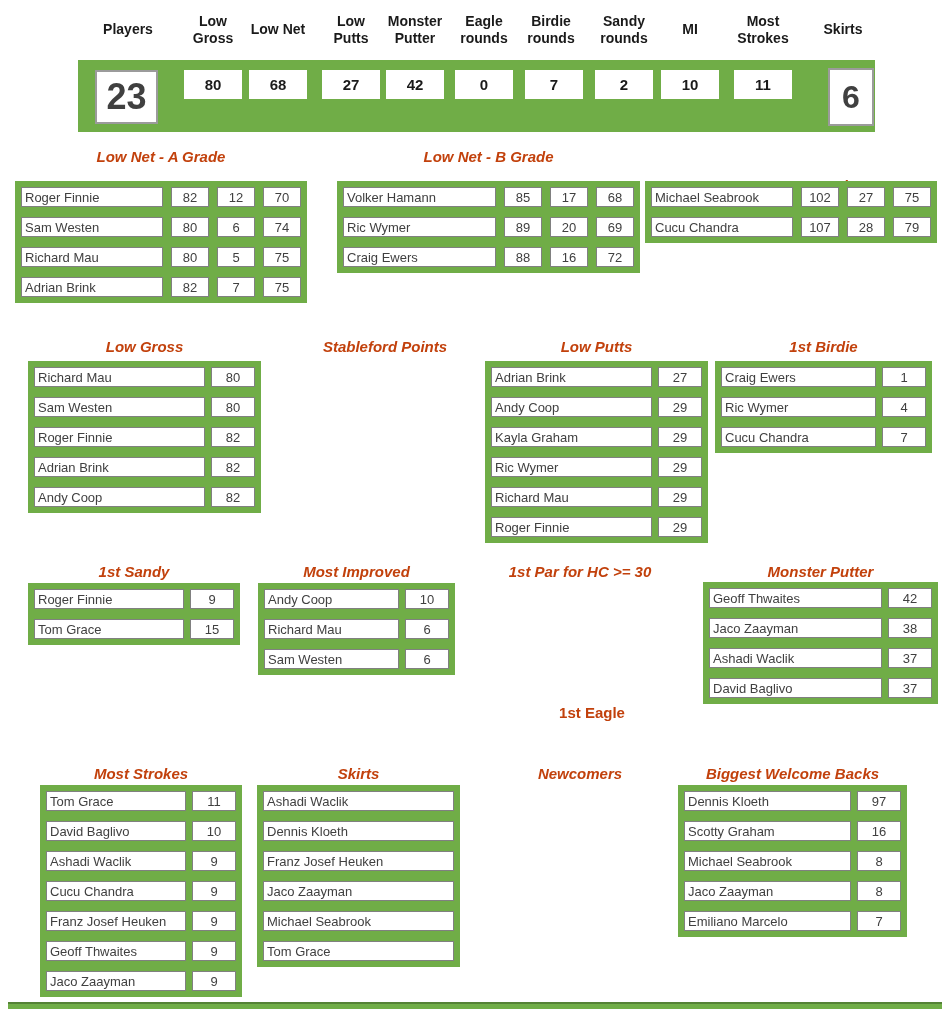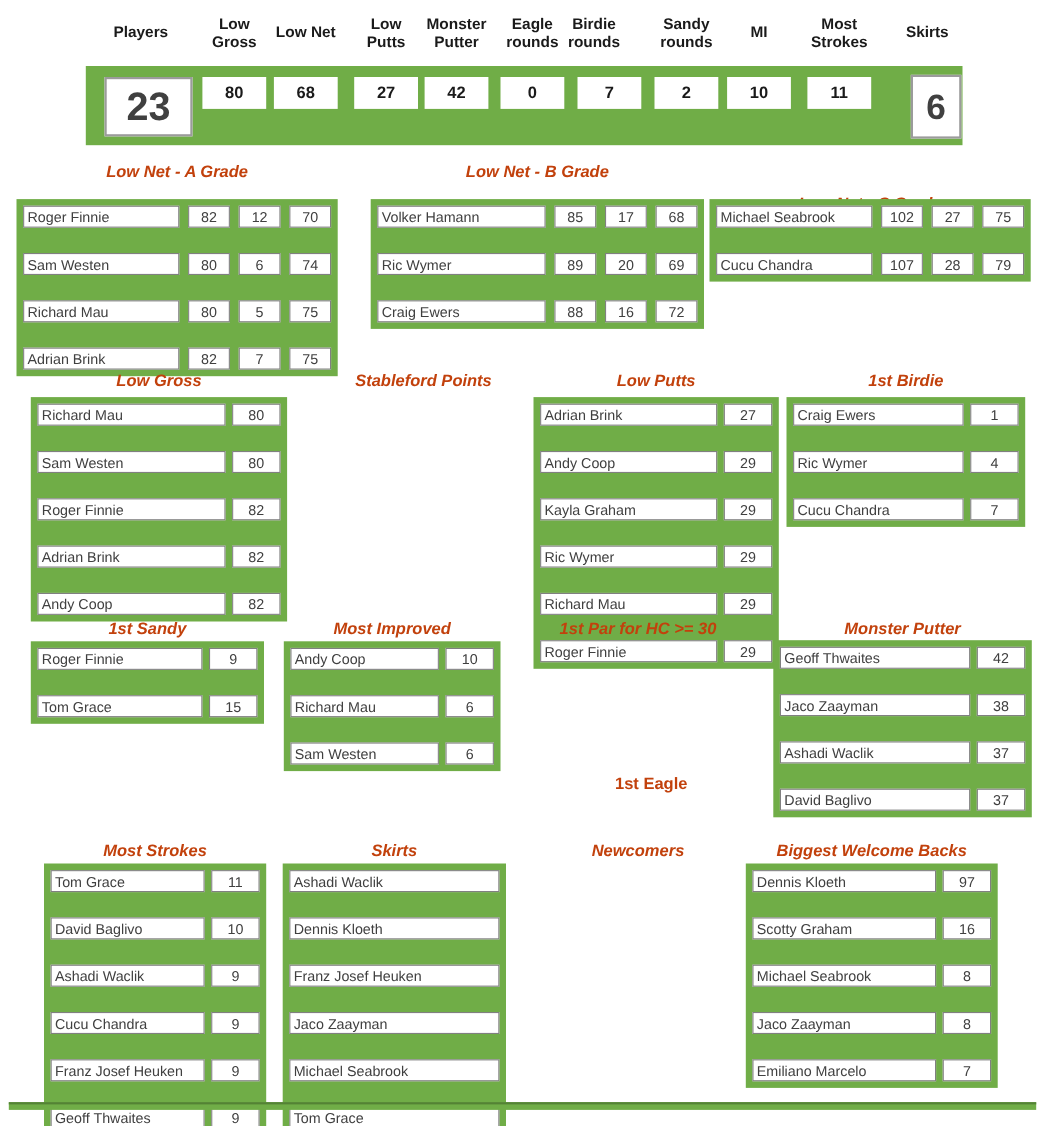--- a/index.html
+++ b/index.html
@@ -29,36 +29,36 @@
     position:absolute;top:70px;width:58px;height:29px;
     background:#ffffff;
     display:flex;align-items:center;justify-content:center;
     font-size:15px;font-weight:bold;color:#1a1a1a;
   }
   .big-box{
     position:absolute;background:#ffffff;border:2px solid #9b9b9b;
     display:flex;align-items:center;justify-content:center;
     font-weight:bold;color:#404040;box-sizing:border-box;
   }
-  #players-box{left:95px;top:70px;width:80px;height:54px;font-size:36px;text-align:center;}
+  #players-box{left:95px;top:70px;width:63px;height:54px;font-size:36px;text-align:center;}
   #skirts-box{left:828px;top:68px;width:46px;height:58px;font-size:32px;}
 
   
   .stitle{
     position:absolute;height:20px;
     font-size:15px;font-weight:bold;font-style:italic;color:#c2410c;
     text-align:center;line-height:20px;white-space:nowrap;
   }
   .stitle.upright{font-style:normal;}
 
   
   .board{
     position:absolute;background:#70AD47;
     padding:6px;box-sizing:border-box;
-    display:flex;flex-direction:column;gap:23px;
+    display:flex;flex-direction:column;gap:10px;
   }
   .row{display:flex;height:20px;flex:0 0 20px;}
   .cols3 .row{gap:8px;}
   .cols1 .row{gap:6px;}
   .cols0 .row{gap:0;}
   .cell{
     background:#ffffff;border:1px solid #808080;box-sizing:border-box;
     display:flex;align-items:center;
     font-size:13px;color:#404040;overflow:hidden;white-space:nowrap;
   }
@@ -110,21 +110,21 @@
 
 <div id="sheet">
 
   <div class="col-label" id="label-players">Players</div>
   <div id="stat-labels">
       <div class="col-label" style="left: 182px;">Low Gross</div>
       <div class="col-label" style="left: 247px;">Low Net</div>
       <div class="col-label" style="left: 320px;">Low Putts</div>
       <div class="col-label" style="left: 384px;">Monster Putter</div>
       <div class="col-label" style="left: 453px;">Eagle rounds</div>
-      <div class="col-label" style="left: 509px;">Birdie rounds</div>
+      <div class="col-label" style="left: 520px;">Birdie rounds</div>
       <div class="col-label" style="left: 593px; text-align: center;">Sandy rounds</div>
       <div class="col-label" style="left: 659px; text-align: center;">MI</div>
       <div class="col-label" style="left: 732px;">Most Strokes</div>
     </div>
   <div class="col-label" id="label-skirts">Skirts</div>
 
   <div id="banner"></div>
   <div class="big-box" id="players-box">23</div>
   <div id="stat-boxes">
       <div class="stat-box" style="left: 184px;">80</div>

